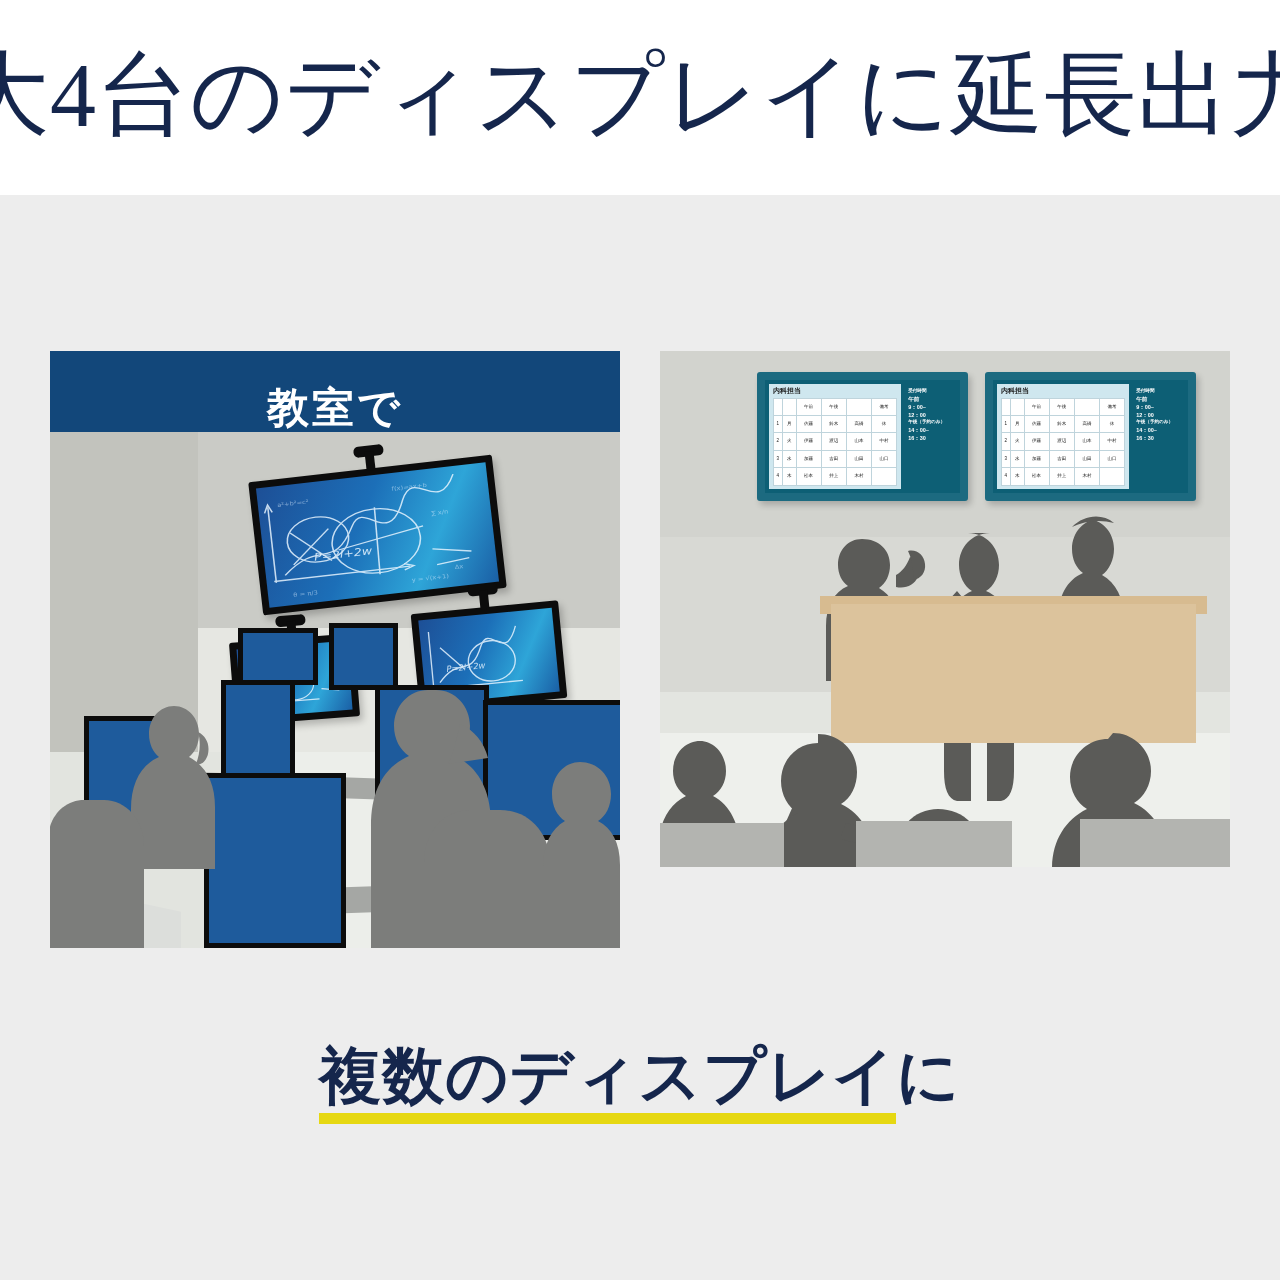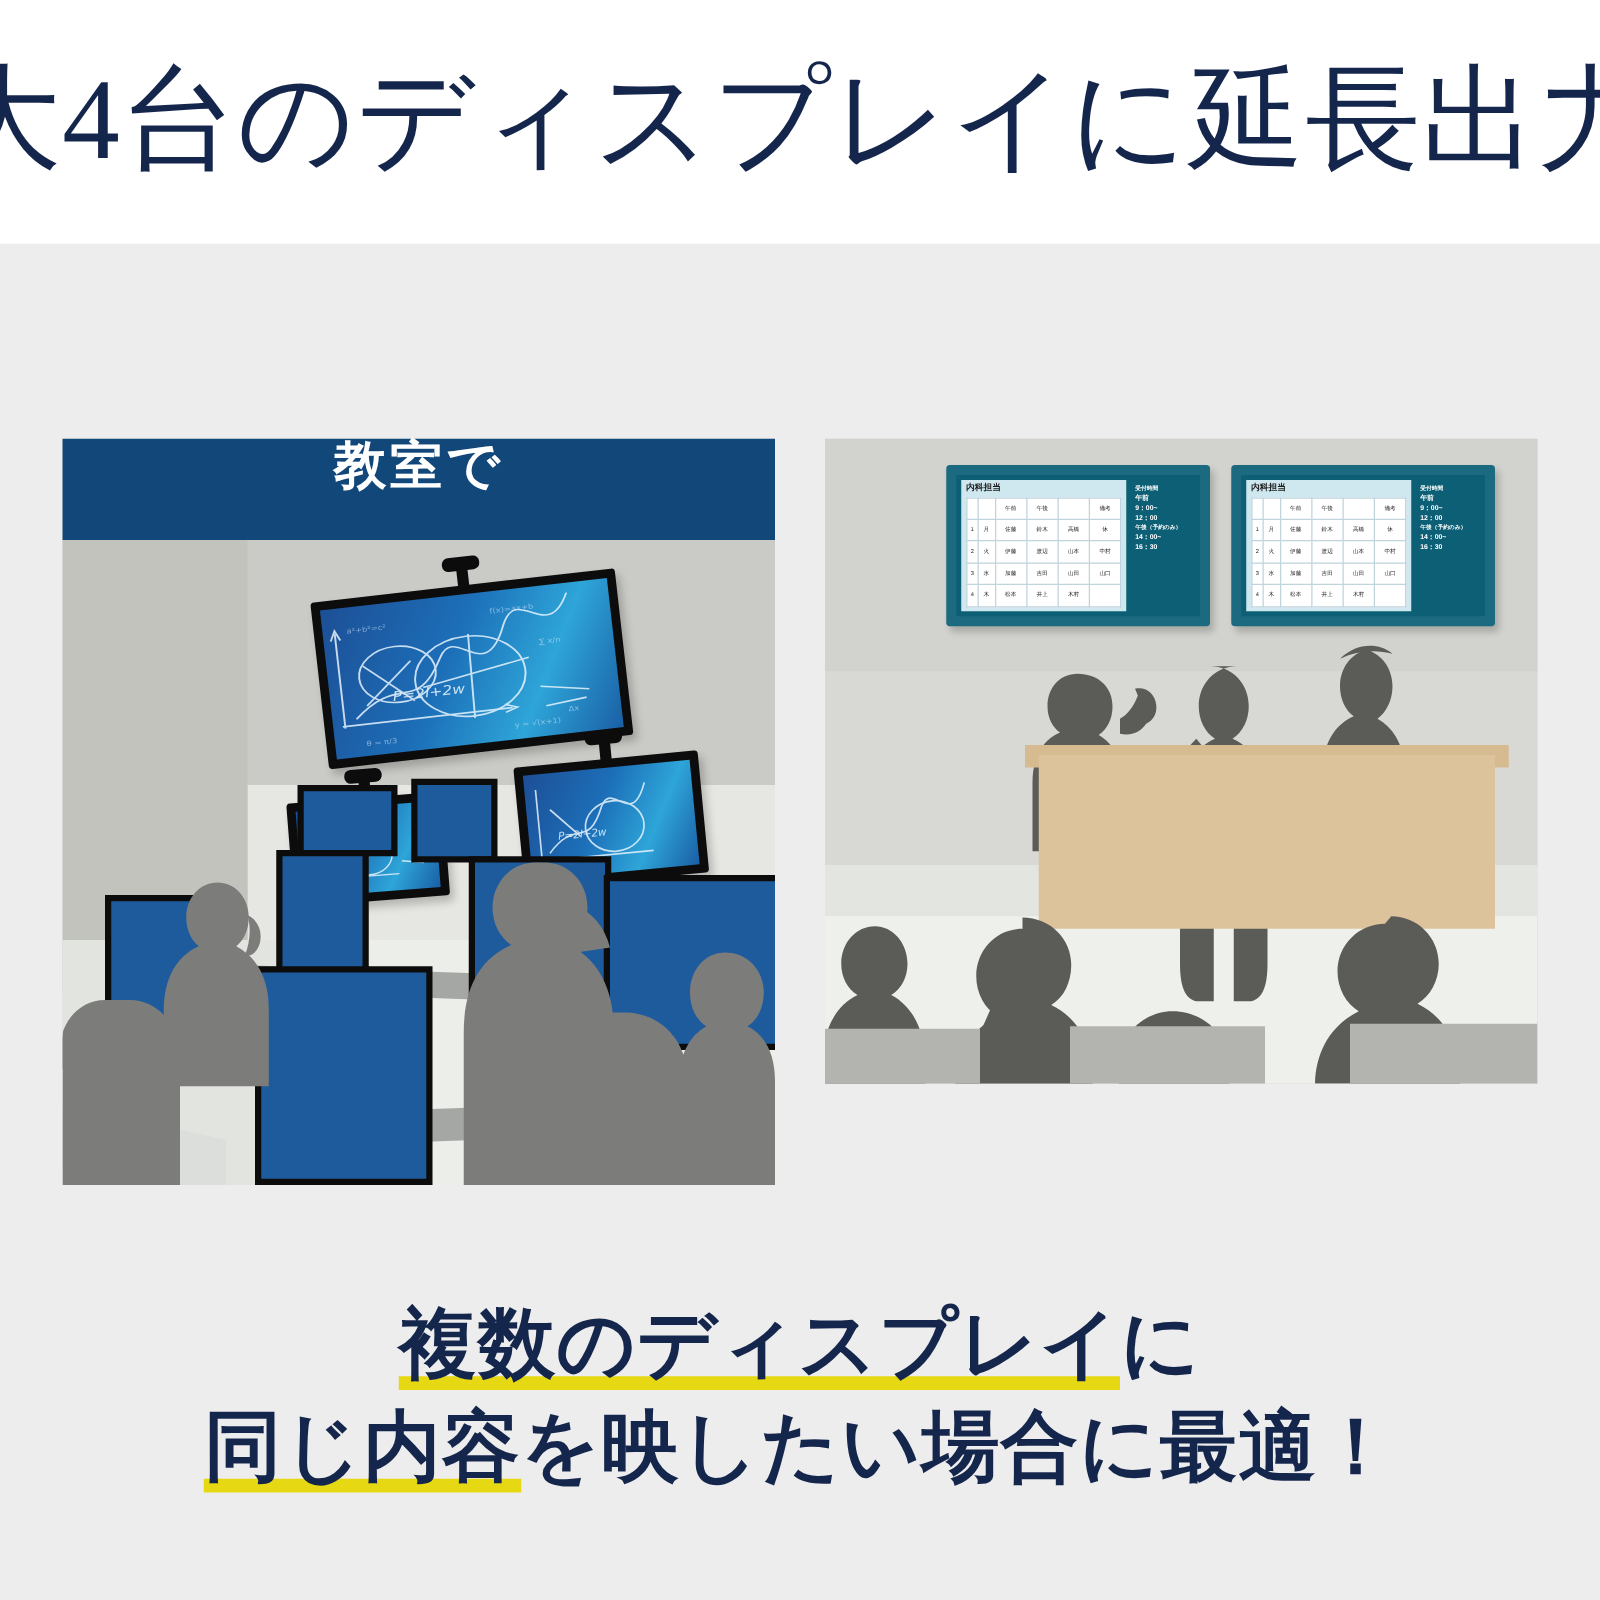--- a/index.html
+++ b/index.html
@@ -35,21 +35,21 @@
   }
 
   
   .panel{ position:absolute; top:156px; width:570px; height:597px; }
   .panel.left{ left:50px; }
   .panel.right{ left:660px; }
 
   .panel-header{
     height:81px; width:100%;
     background:#12477a;
-    display:flex; align-items:flex-start; justify-content:center;
+    display:flex; align-items:flex-end; justify-content:center;
   }
   .panel-header-text{
     color:#ffffff;
     font-size:42px;
     font-weight:700;
     letter-spacing:3px;
     line-height:1;
     padding-bottom:3px;
   }
   .panel-body{
@@ -151,21 +151,21 @@
   }
   .cap-line{
     font-size:62px; font-weight:700; color:#15264c;
     line-height:1.32; letter-spacing:1px; white-space:nowrap;
   }
   .hl{
     background-image:linear-gradient(#e6d812,#e6d812);
     background-repeat:no-repeat;
     background-position:0 100%;
     background-size:100% 11px;
-    padding-bottom:2px;
+    padding-bottom:14px;
   }
 </style>
 </head>
 <body>
 
 <div class="title-band">
   <div class="title-text">最大4台のディスプレイに延長出力！</div>
 </div>
 
 <div class="stage">
@@ -494,18 +494,15 @@
           <rect x="420" y="468" width="156" height="52"></rect>
         </g>
       </svg>
     </div>
   </div>
 
   <div class="caption">
     <div class="cap-line">
       <span class="hl">複数のディスプレイ</span><span>に</span>
     </div>
-    <div class="cap-line">
-      <span class="hl">同じ内容</span><span>を映したい場合に最適！</span>
-    </div>
   </div>
 
 </div>
 
 </body></html>

